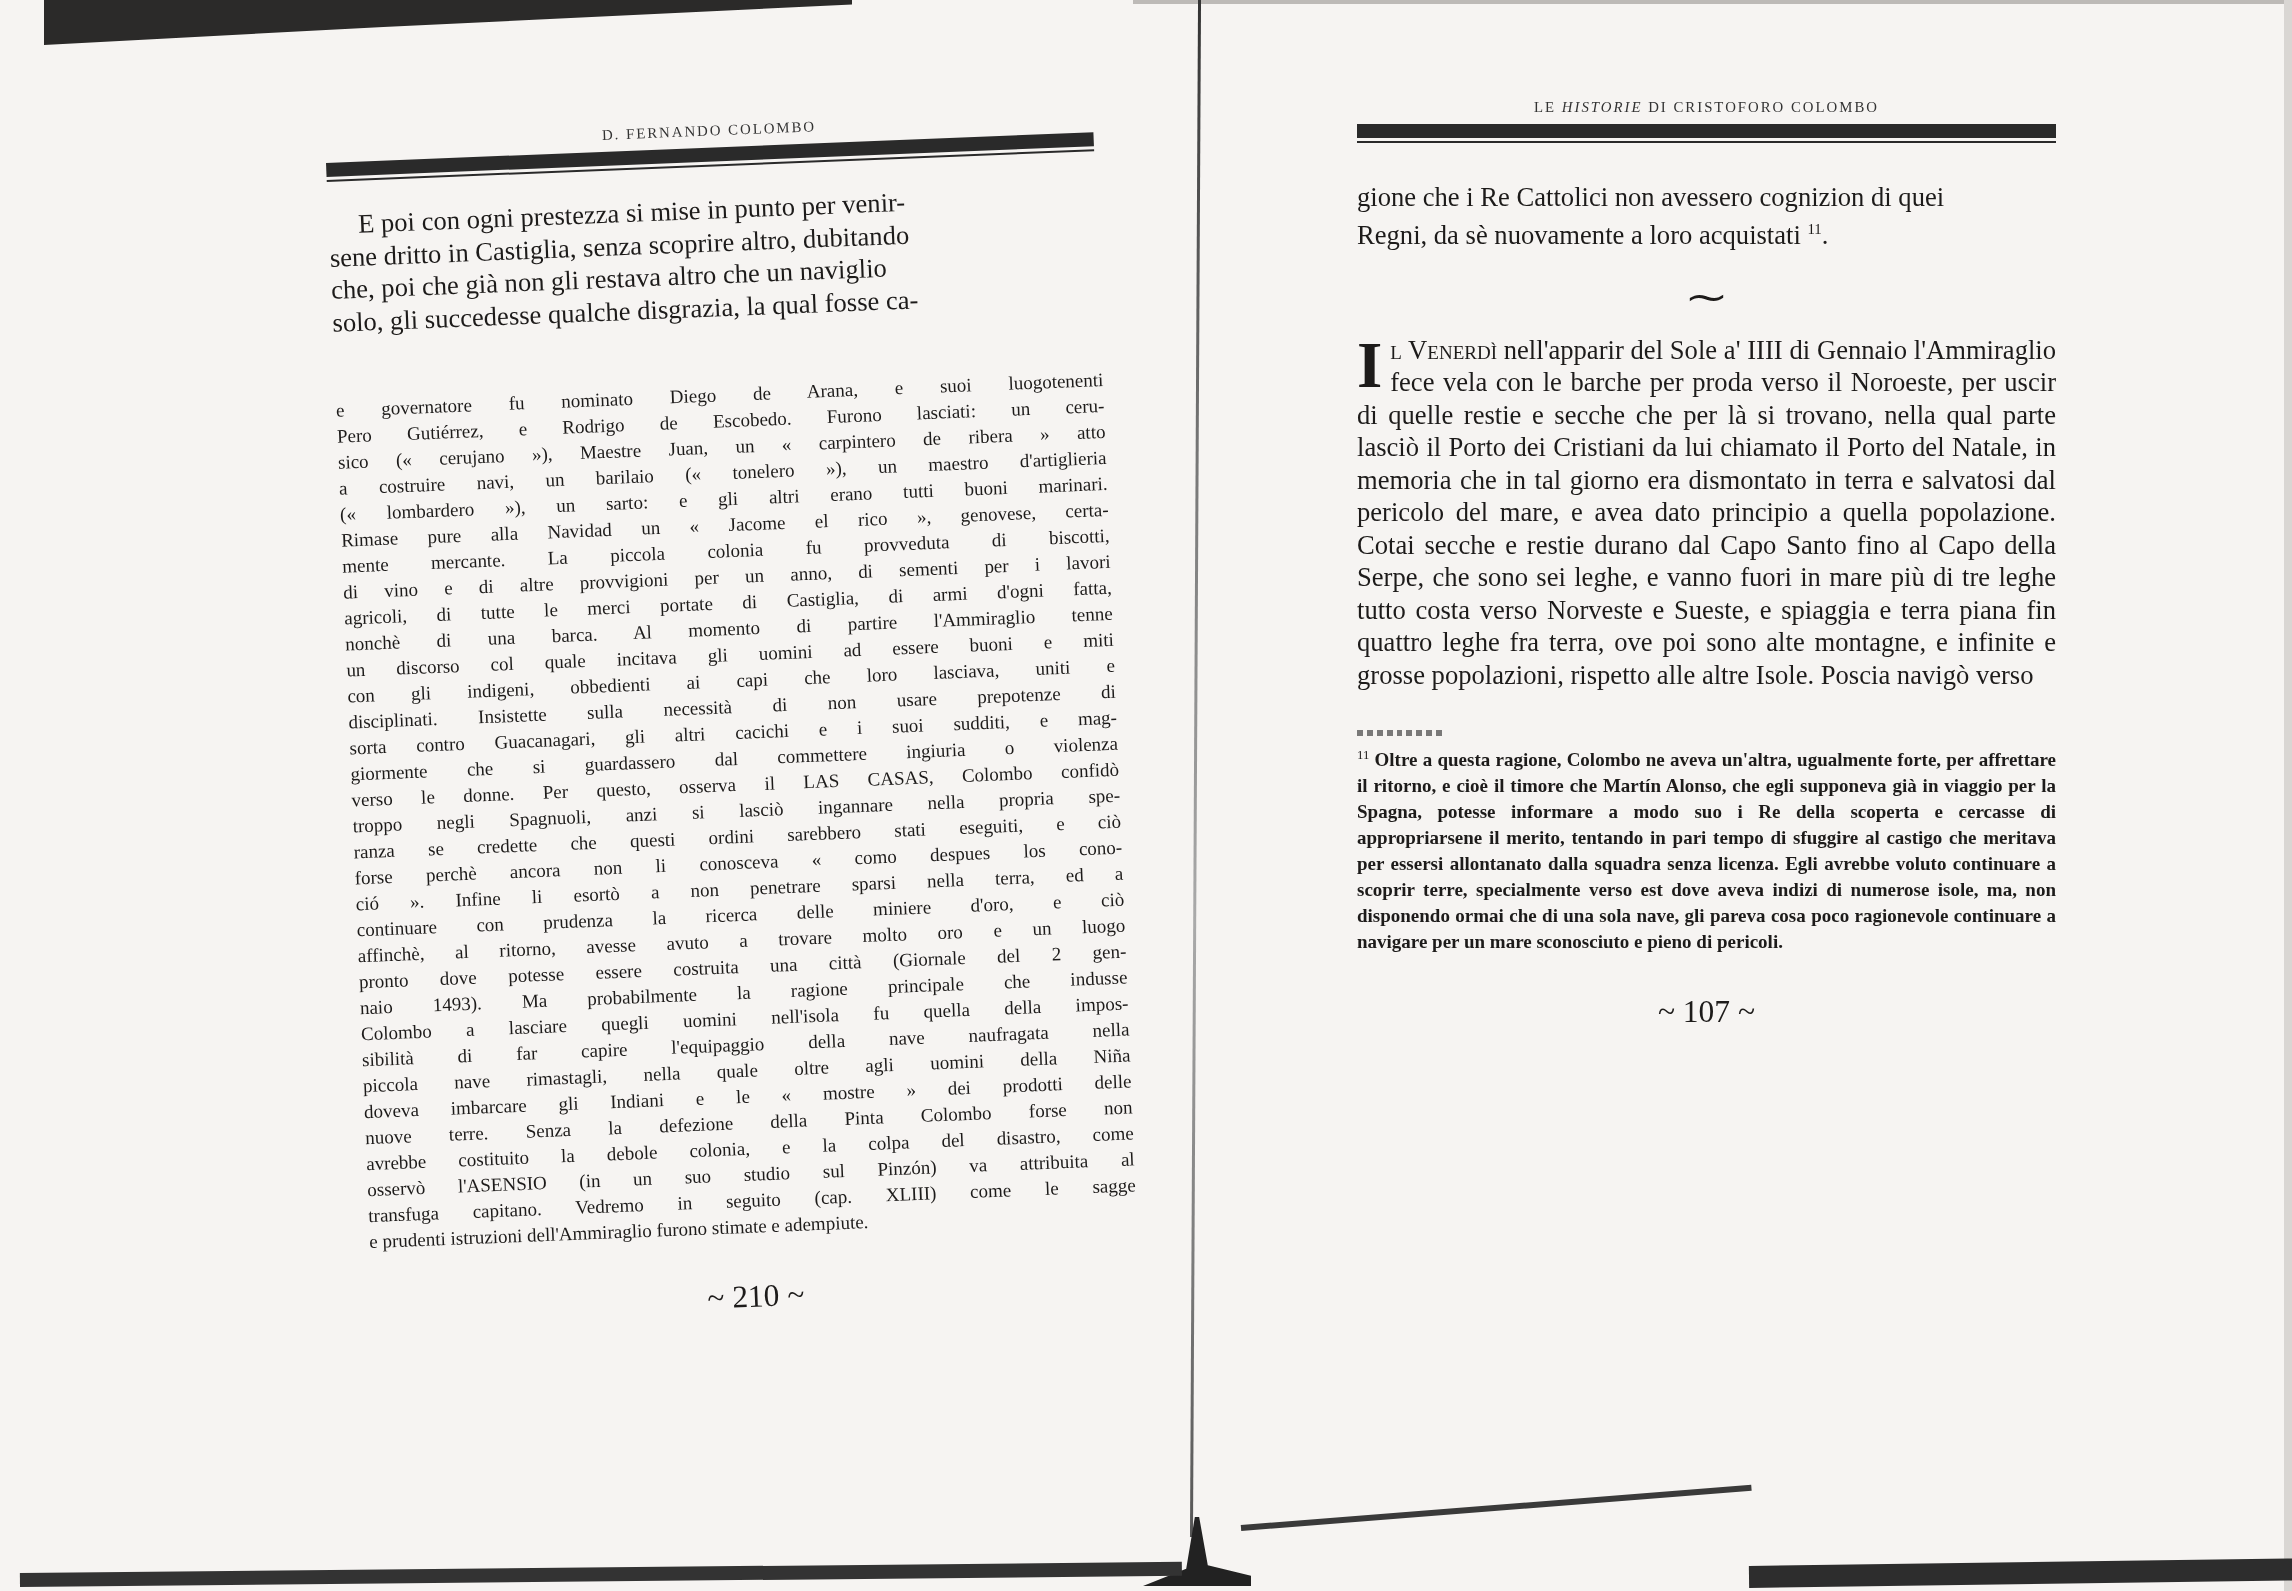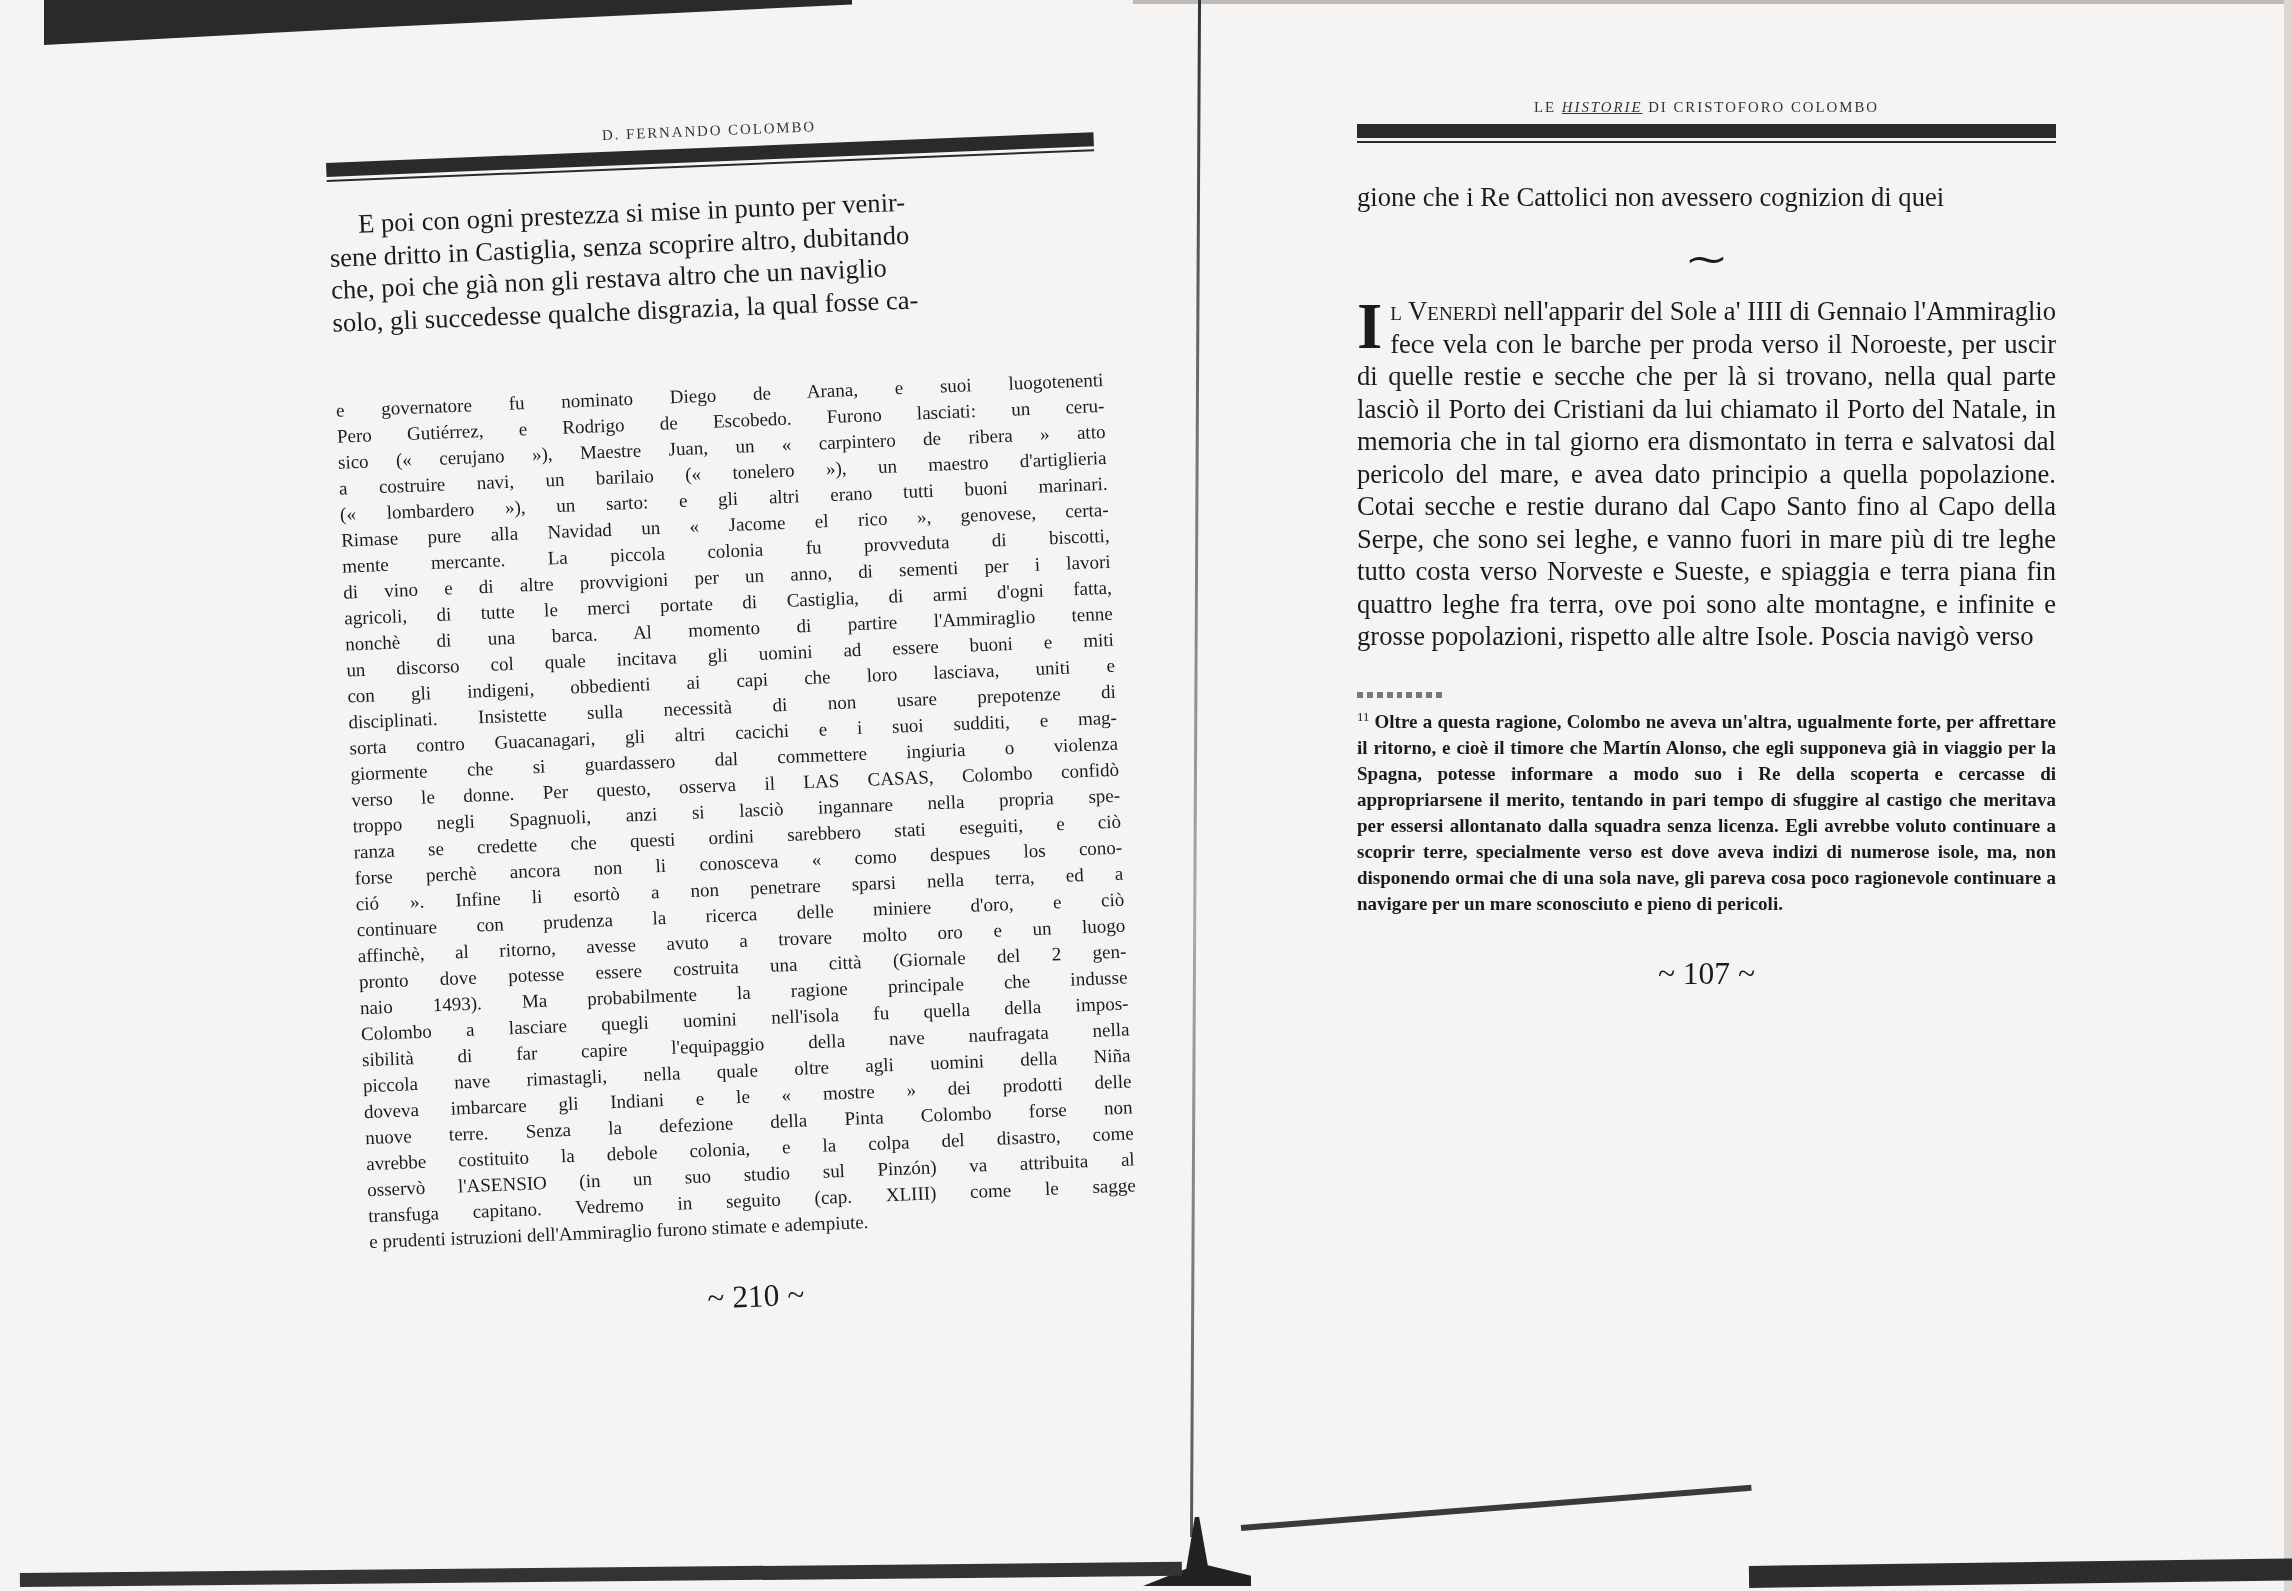--- a/index.html
+++ b/index.html
@@ -49,21 +49,21 @@
   .page-left {
     left: 325px; top: 138px; width: 768px;
     transform: rotate(-2.3deg); transform-origin: left top;
   }
   .page-right { left: 1357px; top: 99px; width: 699px; }
 
   .running-head {
     text-align: center; font-size: 14.8px; letter-spacing: 2px; text-transform: uppercase;
     color: #333; margin: 0 0 7.9px 0;
   }
-  .running-head em { font-style: italic; text-decoration: underline; }
+  .running-head em { font-style: italic; }
   .head-rule { height: 13.8px; background: #2a2a2a; margin-bottom: 3px; }
   .head-rule-thin { height: 2px; background: #2a2a2a; }
 
   .body-text { font-size: 26.6px; line-height: 32.5px; text-align: justify; margin: 0; }
   .note-text { font-size: 19px; line-height: 26px; text-align: justify; margin: 0; font-weight: bold; }
   .note-text.light { font-weight: normal; }
 
   .indent { text-indent: 29.6px; }
   .sc { font-variant: small-caps; }
 
@@ -151,20 +151,21 @@
   <div class="running-head">
     <span>Le</span>
     <em>Historie</em>
     <span>di Cristoforo Colombo</span>
   </div>
   <div class="head-rule"></div>
   <div class="head-rule-thin"></div>
 
   <div class="body-text cont">
     <div>gione che i Re Cattolici non avessero cognizion di quei</div>
+    <div style="text-align:left"><span>Regni, da sè nuovamente a loro acquistati</span> <span class="sup">11</span>.</div>
   </div>
 
   <div class="ornament">⁓</div>
 
 
 
   <p class="body-text">
     <span class="dropcap">I</span><span class="sc">l Venerdì</span> <span>nell'apparir del Sole a' IIII di Gennaio l'Ammiraglio fece vela con le barche per proda verso il Noroeste, per uscir di quelle restie e secche che per là si trovano, nella qual parte lasciò il Porto dei Cristiani da lui chiamato il Porto del Natale, in memoria che in tal giorno era dismontato in terra e salvatosi dal pericolo del mare, e avea dato principio a quella popolazione. Cotai secche e restie durano dal Capo Santo fino al Capo della Serpe, che sono sei leghe, e vanno fuori in mare più di tre leghe tutto costa verso Norveste e Sueste, e spiaggia e terra piana fin quattro leghe fra terra, ove poi sono alte montagne, e infinite e grosse popolazioni, rispetto alle altre Isole. Poscia navigò verso</span>
   </p>
 

